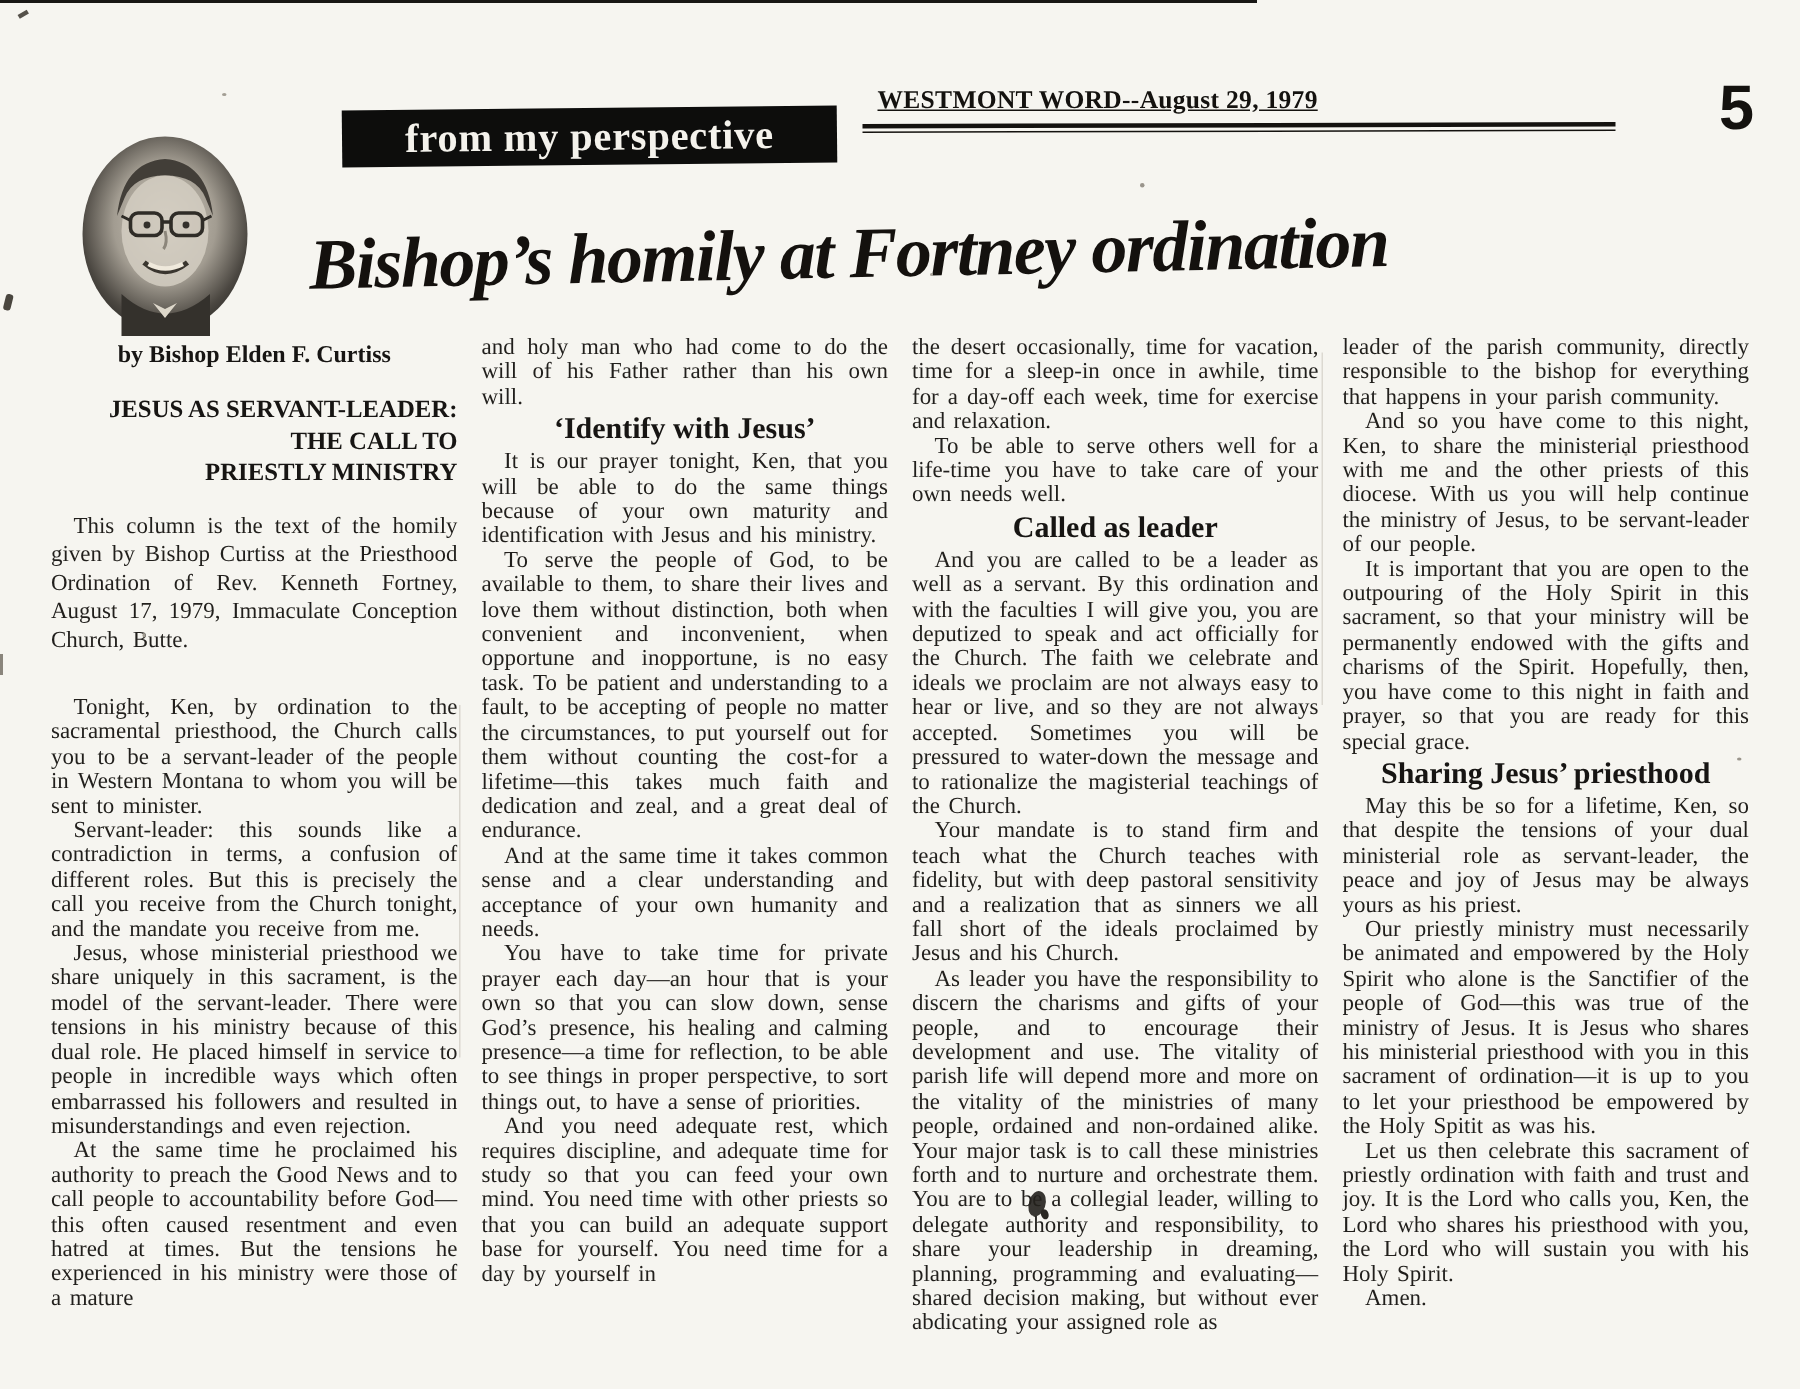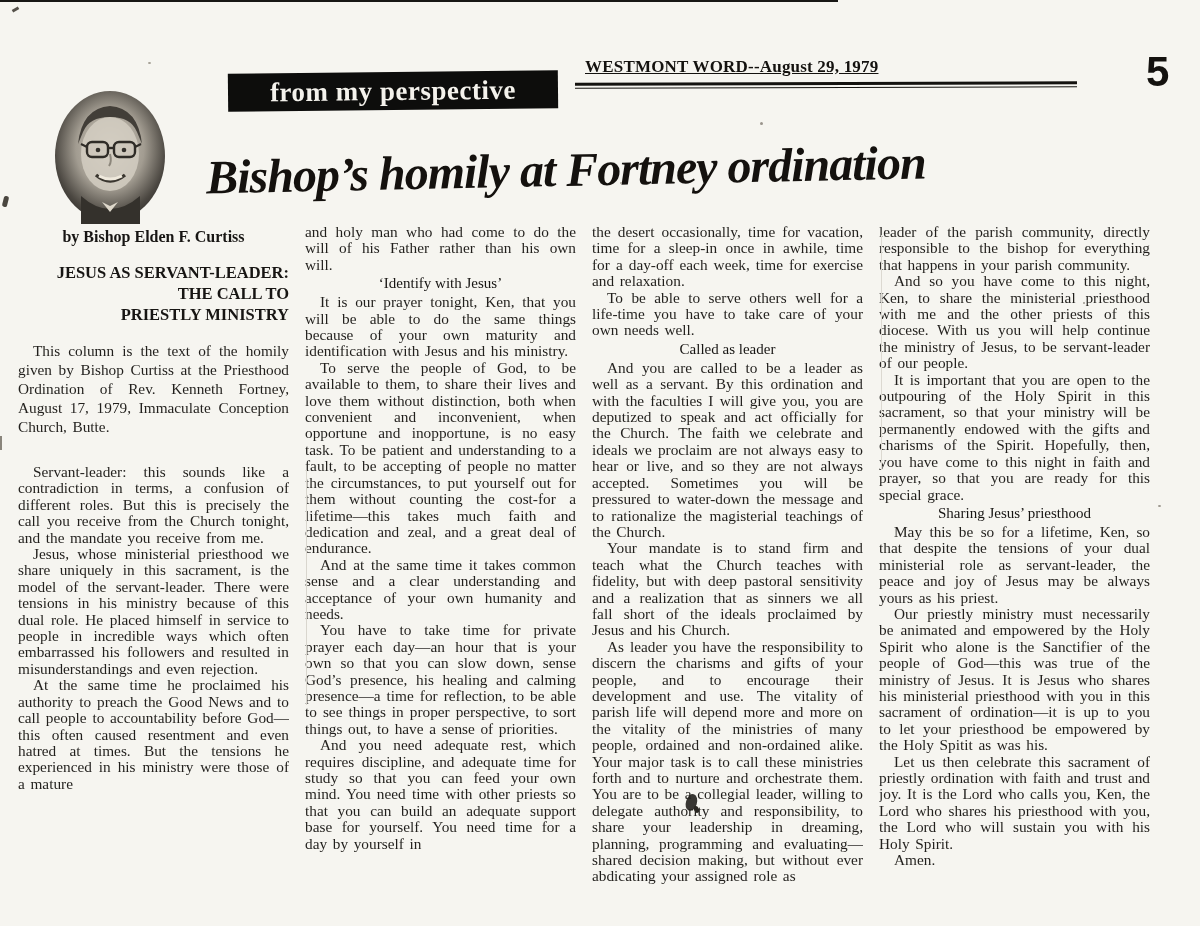--- a/index.html
+++ b/index.html
@@ -29,33 +29,33 @@
   }
   .headline{
     position:absolute;left:206px;top:140px;margin:0;width:900px;
     font-style:italic;font-weight:bold;font-size:48px;letter-spacing:-1px;
     color:#14110e;transform:rotate(-1.2deg);white-space:nowrap;
   }
   
   .photo{position:absolute;left:53px;top:90px;width:116px;height:134px;}
   
   .columns{
-    position:absolute;left:18px;top:224px;width:1132px;height:702px;
+    position:absolute;left:34px;top:224px;width:1132px;height:702px;
     display:flex;gap:16px;overflow:hidden;
   }
   .col{width:271px;flex:0 0 271px;overflow:hidden;}
   .para{
     margin:0;font-size:15.3px;line-height:16.4px;text-align:justify;
     word-spacing:.12em;text-indent:15px;
   }
   .para.noindent{text-indent:0;}
   .para.intro{line-height:19px;margin-bottom:14px;}
   .byline{font-weight:bold;font-size:16px;text-align:center;margin:4px 0 16px 0;color:#171513;}
   .colhead{font-weight:bold;font-size:16.5px;line-height:21px;text-align:right;margin:0 0 16px 0;color:#171513;}
-  .subhead{font-weight:normal;font-size:15px;text-align:center;margin:2px 0 2px 0;color:#171513;}
+  .subhead{font-weight:bold;font-size:20px;text-align:center;margin:2px 0 2px 0;color:#171513;}
   .vgap{height:14px;}
   
   .artifact{position:absolute;pointer-events:none;}
   .vline1{left:306px;top:470px;width:1px;height:235px;background:#d9d6ce;}
   .vline2{left:881px;top:235px;width:1px;height:235px;background:#dcd9d1;}
   .blot{
     left:686px;top:794px;width:11px;height:17px;background:#23211d;
     border-radius:45% 55% 50% 50%;transform:rotate(18deg);opacity:.9;
   }
   .blot2{left:694px;top:806px;width:5px;height:7px;background:#2a2722;border-radius:50%;transform:rotate(-20deg);}
@@ -115,20 +115,21 @@
   <main class="columns">
     <div class="col">
         <div class="byline">by Bishop Elden F. Curtiss</div>
         <div class="colhead">
           <div>JESUS AS SERVANT-LEADER:</div>
           <div>THE CALL TO</div>
           <div>PRIESTLY MINISTRY</div>
         </div>
         <p class="para intro">This column is the text of the homily given by Bishop Curtiss at the Priesthood Ordination of Rev. Kenneth Fortney, August 17, 1979, Immaculate Conception Church, Butte.</p>
         <div class="vgap"></div>
+        <p class="para">Tonight, Ken, by ordination to the sacramental priesthood, the Church calls you to be a servant-leader of the people in Western Montana to whom you will be sent to minister.</p>
         <p class="para">Servant-leader: this sounds like a contradiction in terms, a confusion of different roles. But this is precisely the call you receive from the Church tonight, and the mandate you receive from me.</p>
         <p class="para">Jesus, whose ministerial priesthood we share uniquely in this sacrament, is the model of the servant-leader. There were tensions in his ministry because of this dual role. He placed himself in service to people in incredible ways which often embarrassed his followers and resulted in misunderstandings and even rejection.</p>
         <p class="para">At the same time he proclaimed his authority to preach the Good News and to call people to accountability before God—this often caused resentment and even hatred at times. But the tensions he experienced in his ministry were those of a mature</p>
       </div>
     <div class="col">
         <p class="para noindent">and holy man who had come to do the will of his Father rather than his own will.</p>
         <div class="subhead">‘Identify with Jesus’</div>
         <p class="para">It is our prayer tonight, Ken, that you will be able to do the same things because of your own maturity and identification with Jesus and his ministry.</p>
         <p class="para">To serve the people of God, to be available to them, to share their lives and love them without distinction, both when convenient and inconvenient, when opportune and inopportune, is no easy task. To be patient and understanding to a fault, to be accepting of people no matter the circumstances, to put yourself out for them without counting the cost-for a lifetime—this takes much faith and dedication and zeal, and a great deal of endurance.</p>
         <p class="para">And at the same time it takes common sense and a clear understanding and acceptance of your own humanity and needs.</p>

